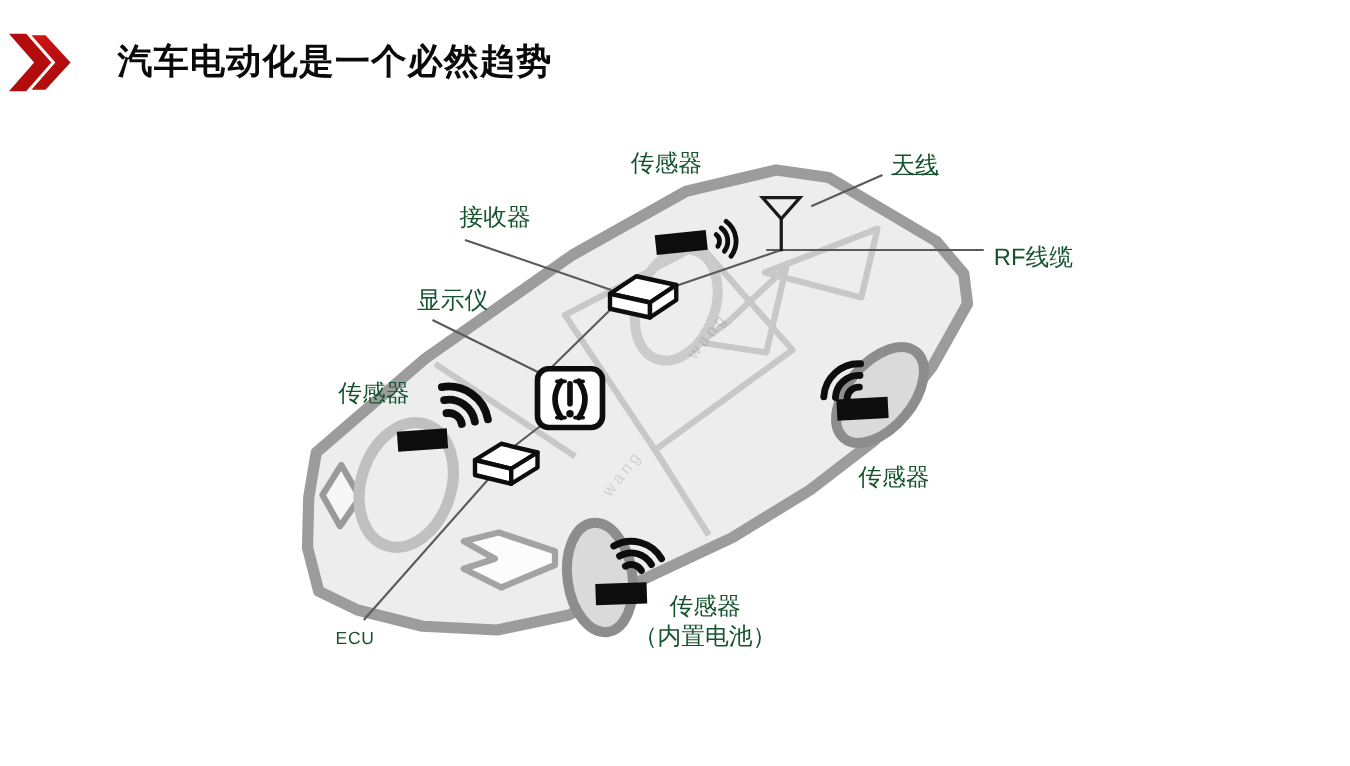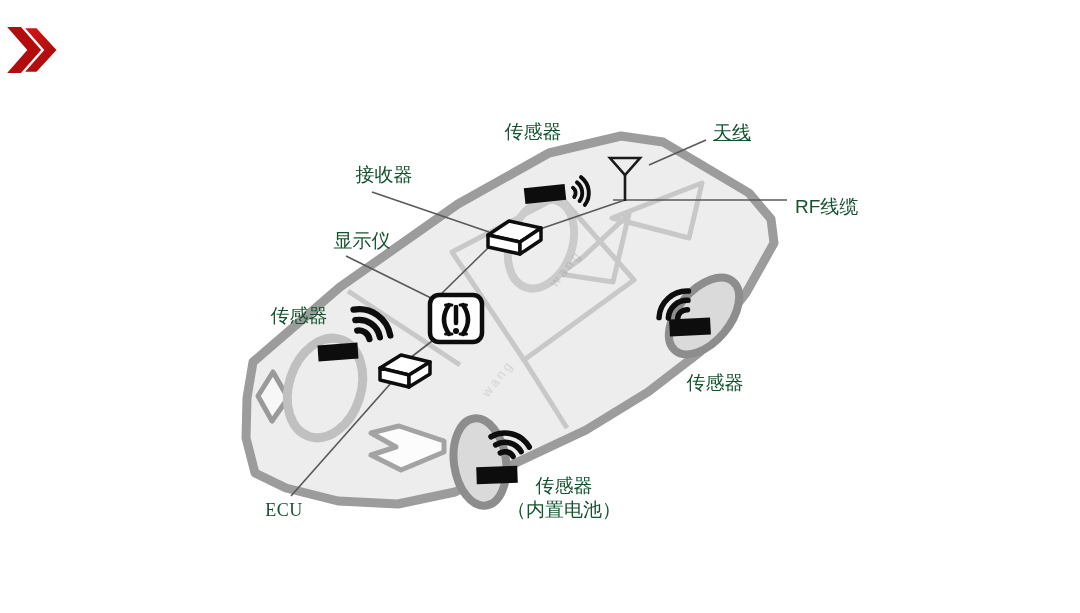--- a/index.html
+++ b/index.html
@@ -12,38 +12,39 @@
     position:absolute;left:94px;top:30px;font-size:28px;font-weight:800;
     color:#0a0a0a;letter-spacing:1px;white-space:nowrap;
   }
   .diagram-svg{position:absolute;left:0;top:0;z-index:1;}
   .lbl{
     position:absolute;z-index:2;font-size:19px;color:#14532d;
     white-space:nowrap;transform:translateX(-50%);line-height:23px;
   }
   .lbl.left-align{transform:none;}
   .lbl.two-line{text-align:center;line-height:24px;}
-  .lbl.latin{font-size:18px;letter-spacing:0.5px;font-family:Liberation Serif, serif;}
+  .lbl.latin{font-size:14px;letter-spacing:0.5px;}
 </style>
 </head>
 <body>
 
 <div class="screen">
 
   <svg class="logo" viewBox="0 0 58 50">
     <defs>
       <linearGradient id="redg" x1="0" y1="0" x2="1" y2="1">
         <stop offset="0" stop-color="#d81717"></stop>
         <stop offset="1" stop-color="#9c0808"></stop>
       </linearGradient>
     </defs>
     <polygon points="0,1 15,1 37,25 15,49 0,49 21,25" fill="#b30c0c"></polygon>
     <polygon points="16,1 31,1 53,25 31,49 16,49 37,25" fill="url(#redg)" stroke="#ffffff" stroke-width="2.5"></polygon>
   </svg>
 
+  <div class="title">汽车电动化是一个必然趋势</div>
 
   <svg class="diagram-svg" width="1080" height="613" viewBox="0 0 1080 613">
     <defs>
       <g id="sig" fill="none" stroke="#0d0d0d" stroke-width="5" stroke-linecap="round">
         <path d="M6,-6 A8.5,8.5 0 0 1 6,6"></path>
         <path d="M12,-12 A17,17 0 0 1 12,12"></path>
         <path d="M18,-18 A25.5,25.5 0 0 1 18,18"></path>
       </g>
     </defs>
 
@@ -122,21 +123,21 @@
         <path d="M460,305 L466.5,305" stroke-width="3"></path>
         <path d="M460,334 L466.5,334" stroke-width="3"></path>
         <path d="M456,307 L456,323" stroke-width="4.5"></path>
       </g>
       <circle cx="456" cy="331" r="3" fill="#0d0d0d"></circle>
     </g>
   </svg>
 
   <div class="lbl" style="left:533px;top:120px;">传感器</div>
   <div class="lbl" style="left:732px;top:121px;text-decoration:underline;">天线</div>
-  <div class="lbl" style="left:384px;top:163px;">接收器</div>
+  <div class="lbl" style="left:396px;top:163px;">接收器</div>
   <div class="lbl left-align" style="left:795px;top:195px;">RF线缆</div>
   <div class="lbl" style="left:362px;top:229px;">显示仪</div>
   <div class="lbl" style="left:299px;top:304px;">传感器</div>
   <div class="lbl" style="left:715px;top:371px;">传感器</div>
   <div class="lbl latin" style="left:284px;top:499px;">ECU</div>
   <div class="lbl two-line" style="left:564px;top:474px;">
     <span style="display:block;">传感器</span>
     <span style="display:block;">（内置电池）</span>
   </div>
 

